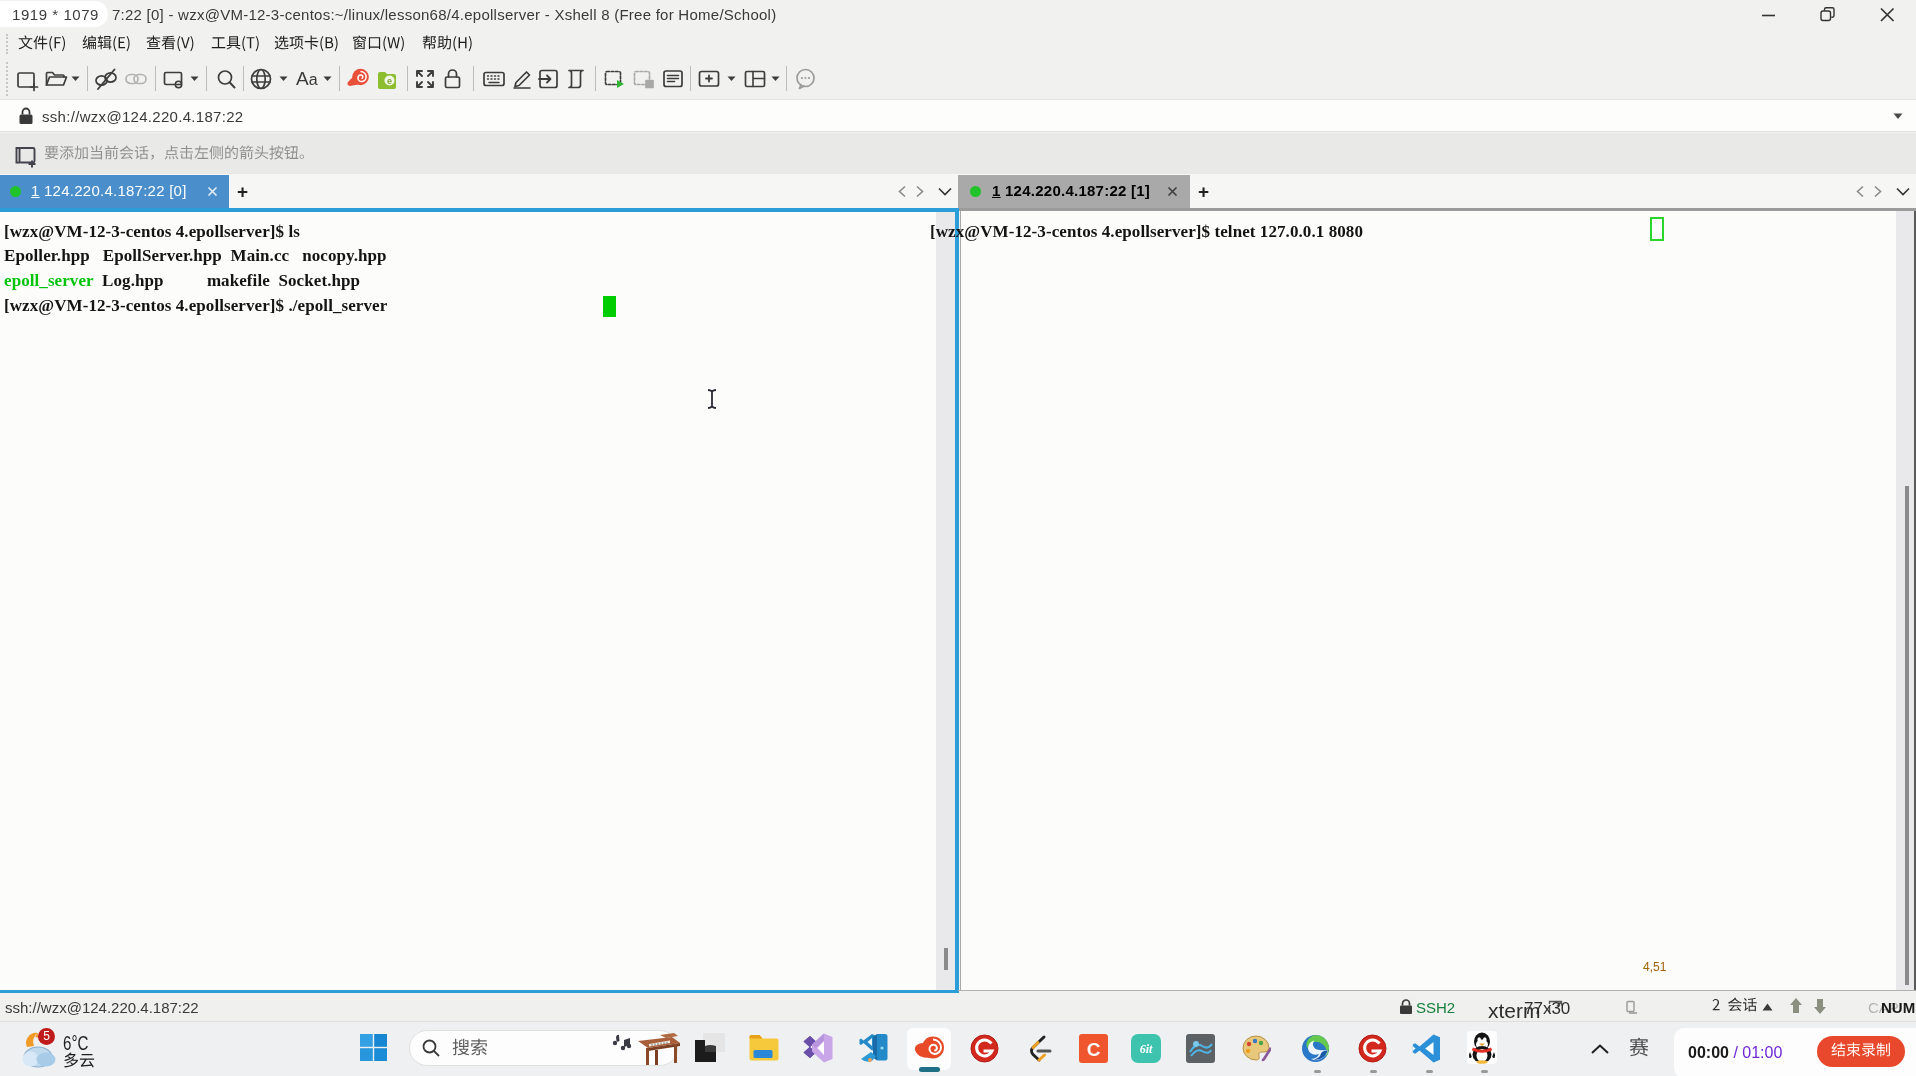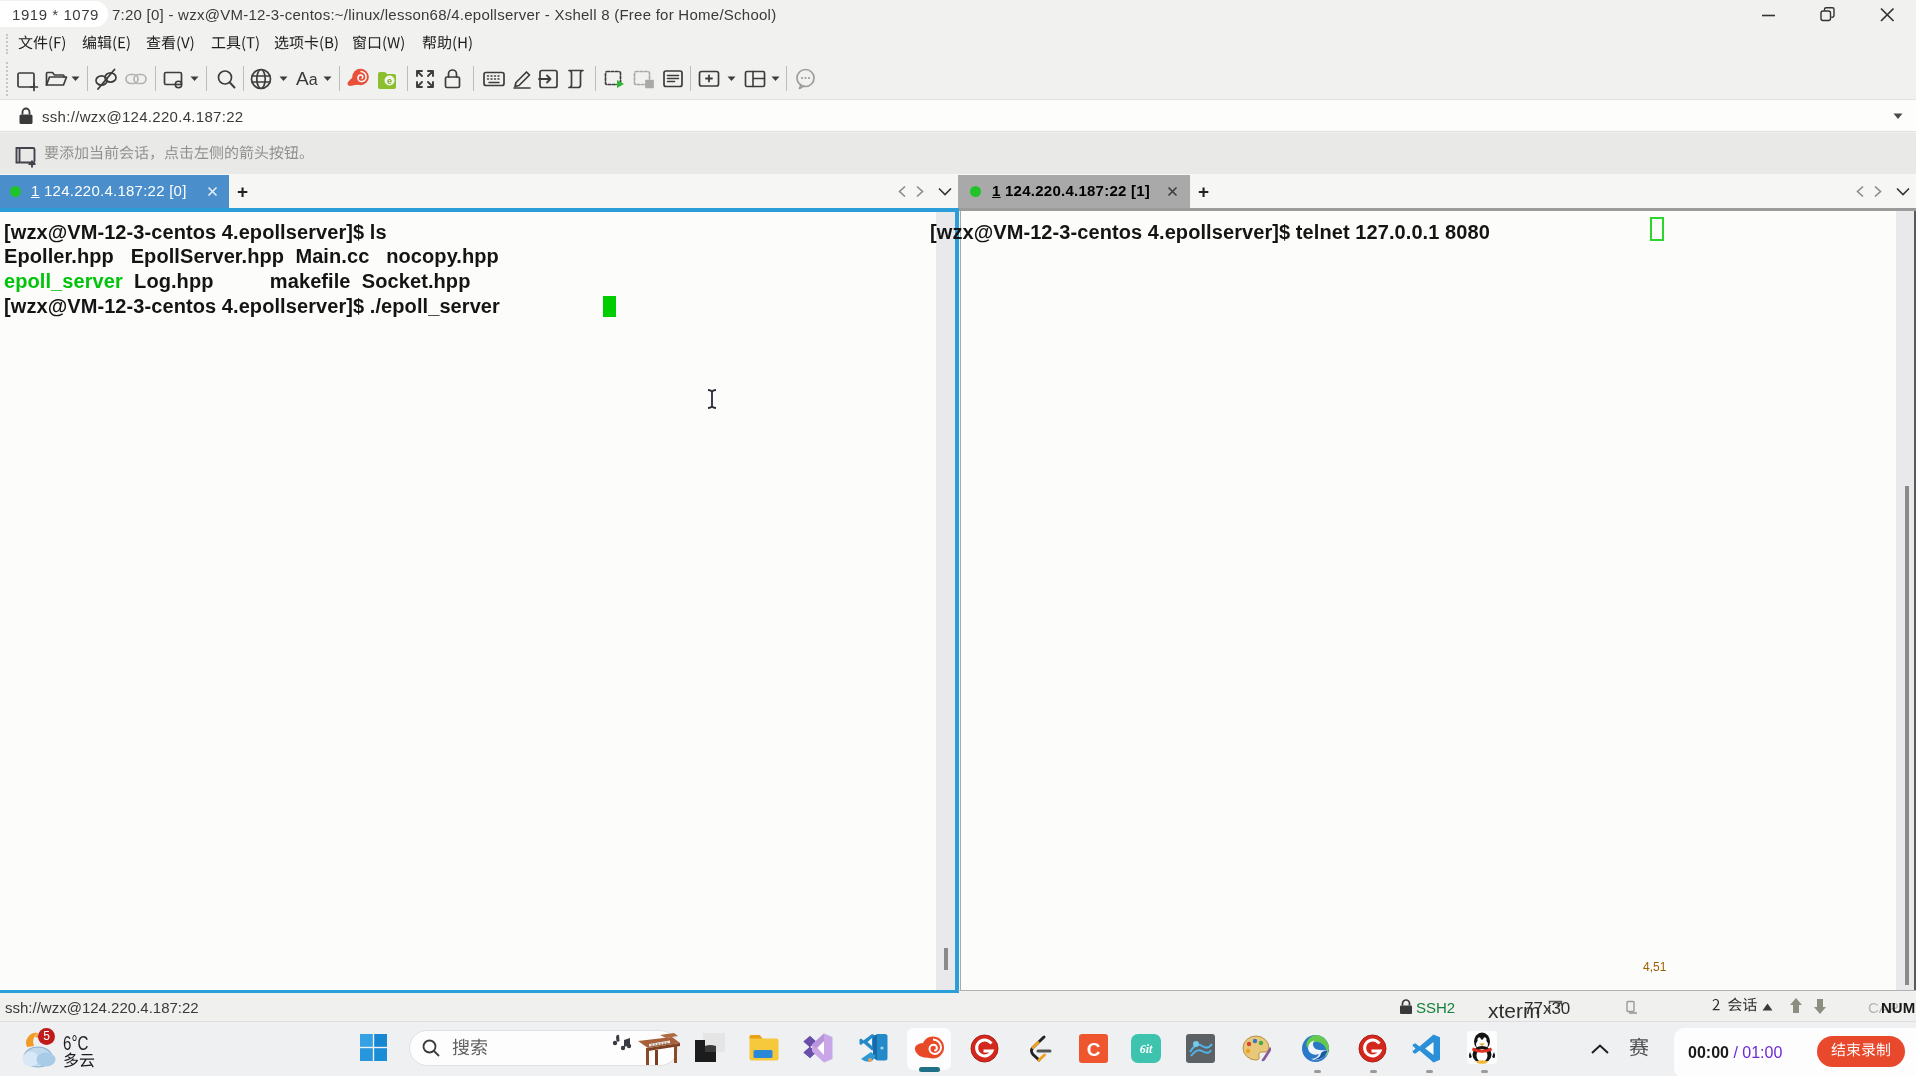--- a/index.html
+++ b/index.html
@@ -1,22 +1,22 @@
 <!DOCTYPE html>
 <html><head><meta charset="utf-8"><title>Xshell</title><style>
 *{margin:0;padding:0;box-sizing:border-box}
 html,body{width:1916px;height:1076px;overflow:hidden;background:#f1f1ef;font-family:"Liberation Sans",sans-serif}
 .abs{position:absolute}
-.mono{font-family:Liberation Sans, sans-serif;font-weight:700;font-size:20px;line-height:24.8px;white-space:pre;letter-spacing:0.08px;color:#141414}
+.mono{font-family:Liberation Serif, serif;font-weight:700;font-size:17px;line-height:24.8px;white-space:pre;letter-spacing:0.08px;color:#141414}
 .g{color:#00c40a}
 svg{display:block}
 </style></head><body>
 <div class="abs" style="left:0;top:1px;width:108px;height:26px;background:#fff;border-radius:0 13px 13px 0"></div>
 <div class="abs" style="left:12px;top:6px;font-size:15px;color:#3c3c3c;letter-spacing:0.55px">1919 * 1079</div>
-<div class="abs" style="left:112px;top:6px;font-size:15px;letter-spacing:0.25px;color:#3a3a3a">7:20 [0] - wzx@VM-12-3-centos:~/linux/lesson68/4.epollserver - Xshell 8 (Free for Home/School)</div>
+<div class="abs" style="left:112px;top:6px;font-size:15px;letter-spacing:0.25px;color:#3a3a3a">7:22 [0] - wzx@VM-12-3-centos:~/linux/lesson68/4.epollserver - Xshell 8 (Free for Home/School)</div>
 <svg class="abs" style="left:1750px;top:6px" width="160" height="18" viewBox="0 0 160 18">
 <line x1="12" y1="9.5" x2="25" y2="9.5" stroke="#333" stroke-width="1.6"></line>
 <rect x="71" y="5" width="9.5" height="9.5" fill="none" stroke="#333" stroke-width="1.4" rx="2"></rect>
 <path d="M74.5 4.5 V3.3 a1.6 1.6 0 0 1 1.6 -1.6 H82.4 a1.6 1.6 0 0 1 1.6 1.6 V9.6 a1.6 1.6 0 0 1 -1.6 1.6 H81.3" fill="none" stroke="#333" stroke-width="1.4"></path>
 <path d="M131 2.5 L143.5 15 M143.5 2.5 L131 15" stroke="#333" stroke-width="1.7" fill="none"></path>
 </svg>
 <div class="abs" style="left:18px;top:35px">
     <svg width="48.4" height="17.4" viewBox="0 -880 3228 1160">
       <path transform="scale(1,1)" d="M423 -823C453 -774 485 -707 497 -666L580 -693C566 -734 531 -799 501 -847ZM50 -664V-590H206C265 -438 344 -307 447 -200C337 -108 202 -40 36 7C51 25 75 60 83 78C250 24 389 -48 502 -146C615 -46 751 28 915 73C928 52 950 20 967 4C807 -36 671 -107 560 -201C661 -304 738 -432 796 -590H954V-664ZM504 -253C410 -348 336 -462 284 -590H711C661 -455 592 -344 504 -253Z M1317 -341V-268H1604V80H1679V-268H1953V-341H1679V-562H1909V-635H1679V-828H1604V-635H1470C1483 -680 1494 -728 1504 -775L1432 -790C1409 -659 1367 -530 1309 -447C1327 -438 1359 -420 1373 -409C1400 -451 1425 -504 1446 -562H1604V-341ZM1268 -836C1214 -685 1126 -535 1032 -437C1045 -420 1067 -381 1075 -363C1107 -397 1137 -437 1167 -480V78H1239V-597C1277 -667 1311 -741 1339 -815Z M2239 196 2295 171C2209 29 2168 -141 2168 -311C2168 -480 2209 -649 2295 -792L2239 -818C2147 -668 2092 -507 2092 -311C2092 -114 2147 47 2239 196Z M2439 0H2531V-329H2811V-407H2531V-655H2861V-733H2439Z M2989 196C3081 47 3136 -114 3136 -311C3136 -507 3081 -668 2989 -818L2932 -792C3018 -649 3061 -480 3061 -311C3061 -141 3018 29 2932 171Z" fill="#1f1f1f"></path>
     </svg>

